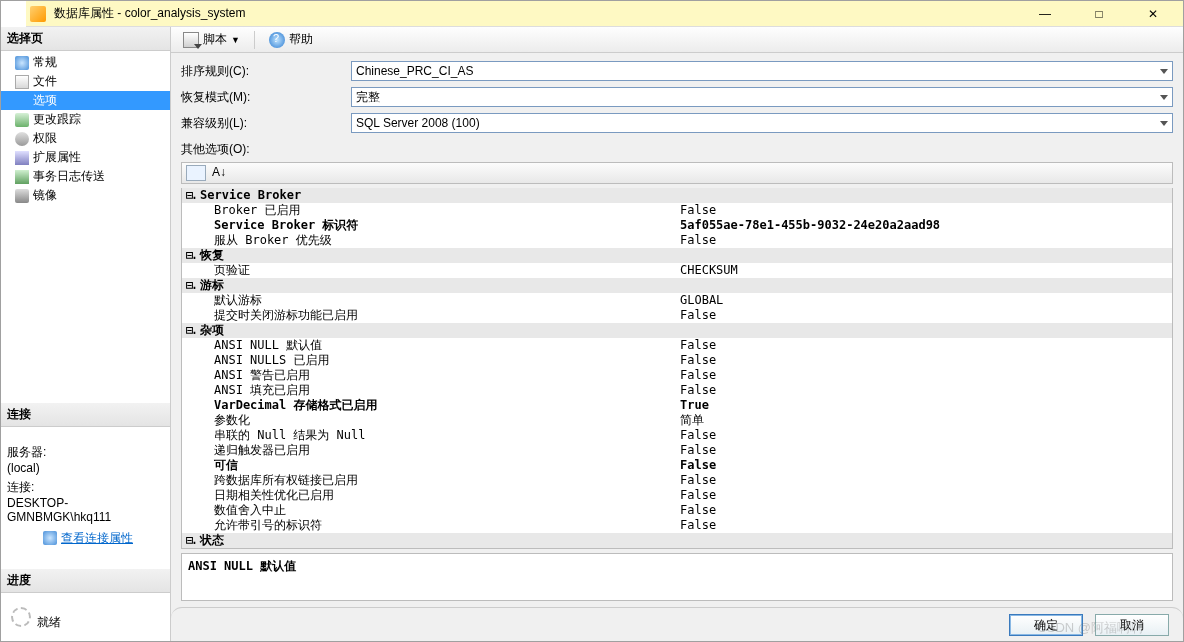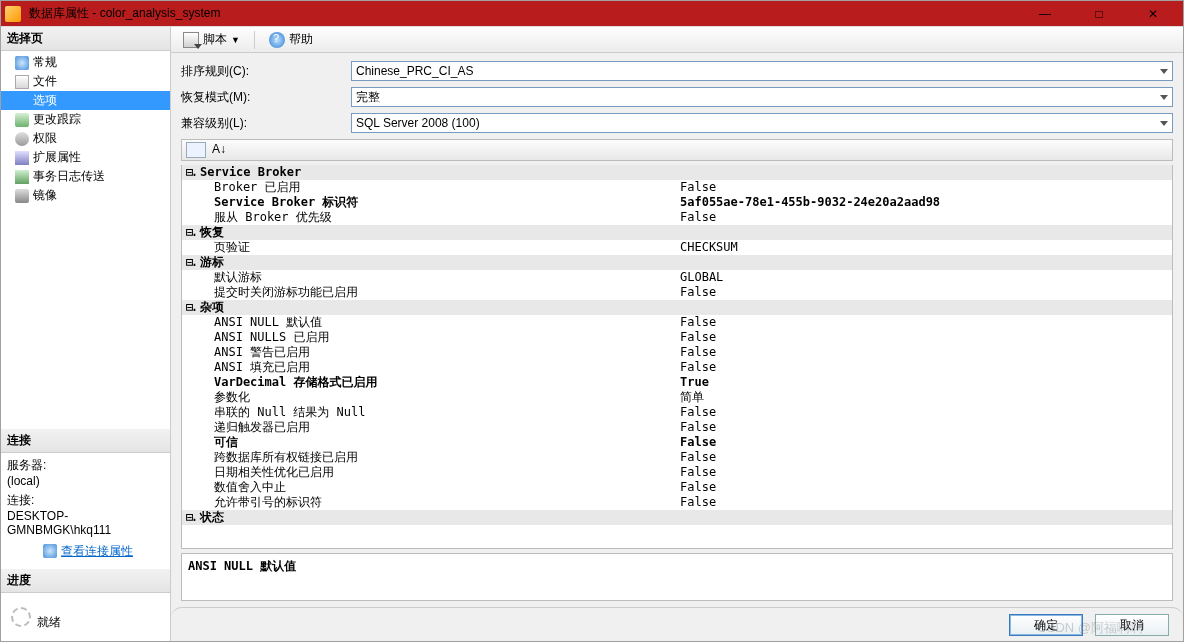--- a/index.html
+++ b/index.html
@@ -1,18 +1,18 @@
 <!DOCTYPE html>
 <html><head>
   <meta charset="utf-8">
   <style>
     * { box-sizing: border-box; margin: 0; padding: 0; }
     body { font-family: "Microsoft YaHei", SimSun, Arial, sans-serif; font-size: 12px; background: #fff; overflow: hidden; }
     .window { width: 1184px; height: 642px; display: flex; flex-direction: column; border: 1px solid #a0a0a0; }
-    .titlebar { height: 26px; background: #b91c1c; display: flex; align-items: center; padding: 0 4px; border-bottom: 1px solid #ddd; }
+    .titlebar { height: 26px; background: #fef9c3; display: flex; align-items: center; padding: 0 4px; border-bottom: 1px solid #ddd; margin-left: 25px; }
     .titlebar .icon { width: 16px; height: 16px; background: linear-gradient(135deg,#ffd070,#ff9a00); border-radius: 2px; margin-right: 8px; }
     .titlebar .title { flex: 1; font-size: 12px; }
     .winbtns { display: flex; gap: 18px; padding-right: 8px; }
     .winbtn { width: 36px; height: 20px; text-align: center; line-height: 20px; font-family: Arial; cursor: default; }
     .main { flex: 1; display: flex; overflow: hidden; }
     .sidebar { width: 170px; background: #fff; border-right: 1px solid #ccc; display: flex; flex-direction: column; }
     .panel-header { background: linear-gradient(#f2f2f2,#e4e4e4); border-bottom: 1px solid #ccc; padding: 3px 6px; font-weight: bold; font-size: 12px; }
     .tree { flex: 0 0 auto; padding: 2px 0; }
     .tree-item { display: flex; align-items: center; padding: 1px 4px 1px 14px; cursor: default; }
     .tree-item.selected { background: #3399ff; color: #fff; }
@@ -20,21 +20,21 @@
     .ico-gen   { background: radial-gradient(#c9e5ff,#4a90d9); border-radius: 2px; }
     .ico-file  { background: linear-gradient(#fff,#d8d8d8); border: 1px solid #aaa; }
     .ico-fgrp  { background: linear-gradient(#fff3c6,#e2c15a); border:1px solid #b6933a; }
     .ico-opt   { background: #3399ff; }
     .ico-track { background: linear-gradient(#d6f0d6,#6cb26c); border-radius:2px;}
     .ico-perm  { background: linear-gradient(#e0e0e0,#9a9a9a); border-radius:50%;}
     .ico-ext   { background: linear-gradient(#e0e0ff,#8080c0); }
     .ico-mirror{ background: linear-gradient(#ddd,#888); border-radius:2px;}
     .ico-ship  { background: linear-gradient(#d0f0d0,#60a060);}
     .sidebar-spacer { flex: 1; }
-    .conn-block { padding: 0 6px; font-size: 12px; }
+    .conn-block { padding: 13px 6px; font-size: 12px; }
     .conn-block .lbl { margin-top: 4px; }
     .conn-block .val { color: #000; }
     .link { color: #0066cc; text-decoration: underline; display: inline-flex; align-items: center; margin-top: 6px; margin-left: 36px; }
     .link .tree-icon { margin-right: 4px; }
     .progress-icon { width: 20px; height: 20px; border: 2px dashed #bbb; border-radius: 50%; display: inline-block; vertical-align: middle; margin: 4px 6px; }
     .ready { display: flex; align-items: flex-end; padding: 10px 4px; }
 
     .content { flex: 1; display: flex; flex-direction: column; overflow: hidden; background: #f0f0f0; }
     .toolbar { height: 26px; background: linear-gradient(#fefefe,#ececec); border-bottom: 1px solid #ccc; display: flex; align-items: center; padding: 0 6px; gap: 4px; }
     .tbtn { display: flex; align-items: center; gap: 4px; padding: 2px 6px; cursor: default; }
@@ -173,20 +173,21 @@
               <span class="caret"></span>
             </div>
         </div>
         <div class="frow">
           <span class="flabel">兼容级别(L):</span>
           <div class="fsel">
               <span>SQL Server 2008 (100)</span>
               <span class="caret"></span>
             </div>
         </div>
+        <div class="other-label">其他选项(O):</div>
         <div class="grid-tb">
           <span class="gbtn"></span>
           <span class="gbtn2">A↓</span>
           <span class="gbtn2"></span>
         </div>
       </div>
 
       <div class="grid-wrap">
         <table class="grid" id="grid-table">
           <colgroup>

